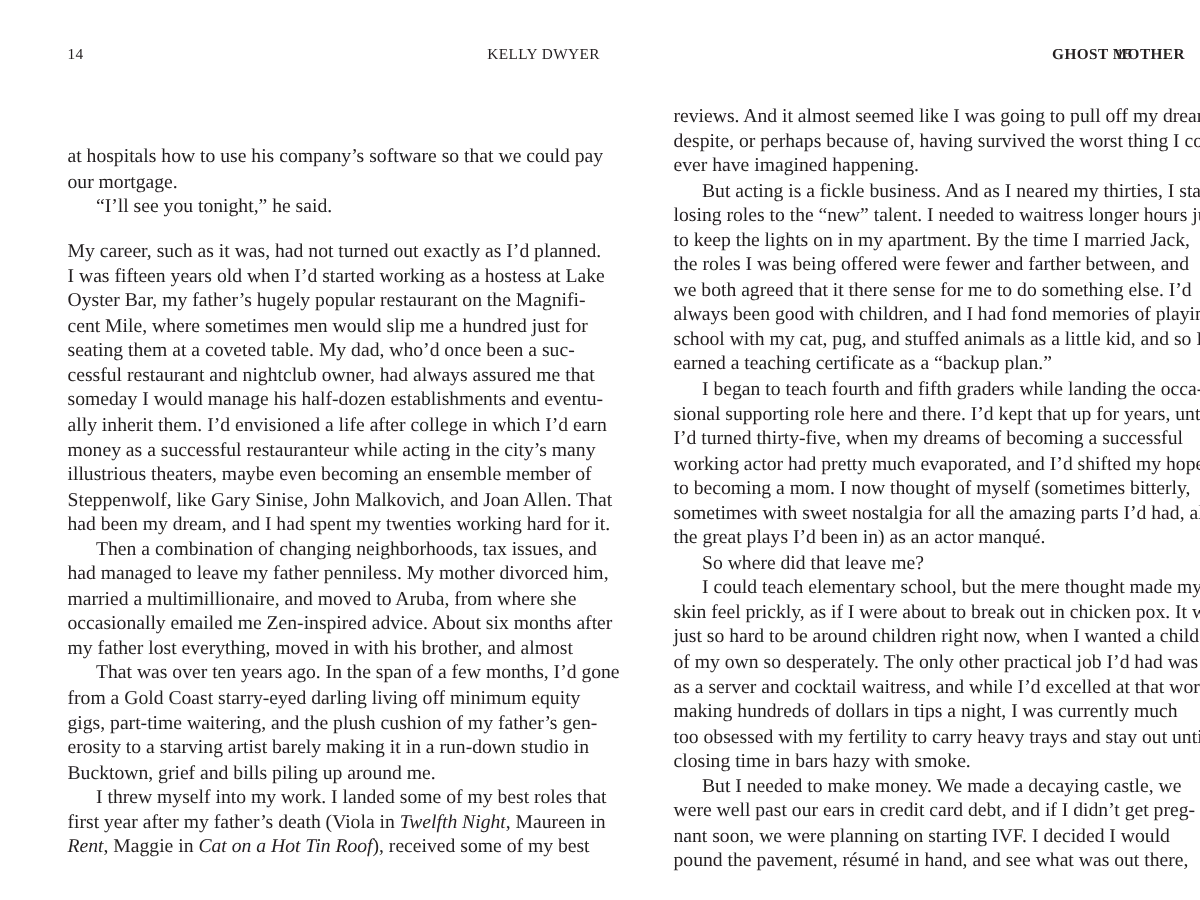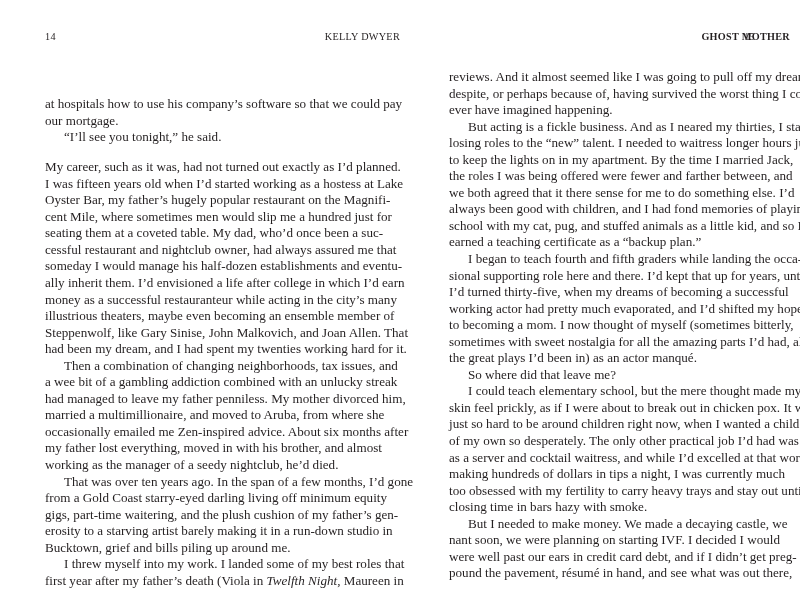--- a/index.html
+++ b/index.html
@@ -39,33 +39,32 @@
       <span class="line">cent Mile, where sometimes men would slip me a hundred just for</span>
       <span class="line">seating them at a coveted table. My dad, who’d once been a suc-</span>
       <span class="line">cessful restaurant and nightclub owner, had always assured me that</span>
       <span class="line">someday I would manage his half-dozen establishments and eventu-</span>
       <span class="line">ally inherit them. I’d envisioned a life after college in which I’d earn</span>
       <span class="line">money as a successful restauranteur while acting in the city’s many</span>
       <span class="line">illustrious theaters, maybe even becoming an ensemble member of</span>
       <span class="line">Steppenwolf, like Gary Sinise, John Malkovich, and Joan Allen. That</span>
       <span class="line last">had been my dream, and I had spent my twenties working hard for it.</span>
       <span class="line indent">Then a combination of changing neighborhoods, tax issues, and</span>
-      <span class="line">a wee bit of a gambling addiction combined with an unlucky streak</span>
       <span class="line">had managed to leave my father penniless. My mother divorced him,</span>
       <span class="line">married a multimillionaire, and moved to Aruba, from where she</span>
       <span class="line">occasionally emailed me Zen-inspired advice. About six months after</span>
       <span class="line">my father lost everything, moved in with his brother, and almost</span>
-      <span class="line last">working as the manager of a seedy nightclub, he’d died.</span>
       <span class="line indent">That was over ten years ago. In the span of a few months, I’d gone</span>
       <span class="line">from a Gold Coast starry-eyed darling living off minimum equity</span>
       <span class="line">gigs, part-time waitering, and the plush cushion of my father’s gen-</span>
       <span class="line">erosity to a starving artist barely making it in a run-down studio in</span>
       <span class="line last">Bucktown, grief and bills piling up around me.</span>
       <span class="line indent">I threw myself into my work. I landed some of my best roles that</span>
       <span class="line">first year after my father’s death (Viola in <i>Twelfth Night</i>, Maureen in</span>
+      <span class="line"><i>Rent</i>, Maggie in <i>Cat on a Hot Tin Roof</i>), received some of my best</span>
     </div>
 </div>
 
 <div class="page right">
   <span class="header running">GHOST MOTHER</span>
   <span class="header folio">15</span>
   <div class="body">
       <span class="line">reviews. And it almost seemed like I was going to pull off my dreams</span>
       <span class="line">despite, or perhaps because of, having survived the worst thing I could</span>
       <span class="line last">ever have imagined happening.</span>
@@ -87,17 +86,17 @@
       <span class="line indent last">So where did that leave me?</span>
       <span class="line indent">I could teach elementary school, but the mere thought made my</span>
       <span class="line">skin feel prickly, as if I were about to break out in chicken pox. It was</span>
       <span class="line">just so hard to be around children right now, when I wanted a child</span>
       <span class="line">of my own so desperately. The only other practical job I’d had was</span>
       <span class="line">as a server and cocktail waitress, and while I’d excelled at that work,</span>
       <span class="line">making hundreds of dollars in tips a night, I was currently much</span>
       <span class="line">too obsessed with my fertility to carry heavy trays and stay out until</span>
       <span class="line last">closing time in bars hazy with smoke.</span>
       <span class="line indent">But I needed to make money. We made a decaying castle, we</span>
+      <span class="line">were well past our ears in credit card debt, and if I didn’t get preg-</span>
       <span class="line">nant soon, we were planning on starting IVF. I decided I would</span>
-      <span class="line">were well past our ears in credit card debt, and if I didn’t get preg-</span>
       <span class="line">pound the pavement, résumé in hand, and see what was out there,</span>
     </div>
 </div>
 
 </body></html>

